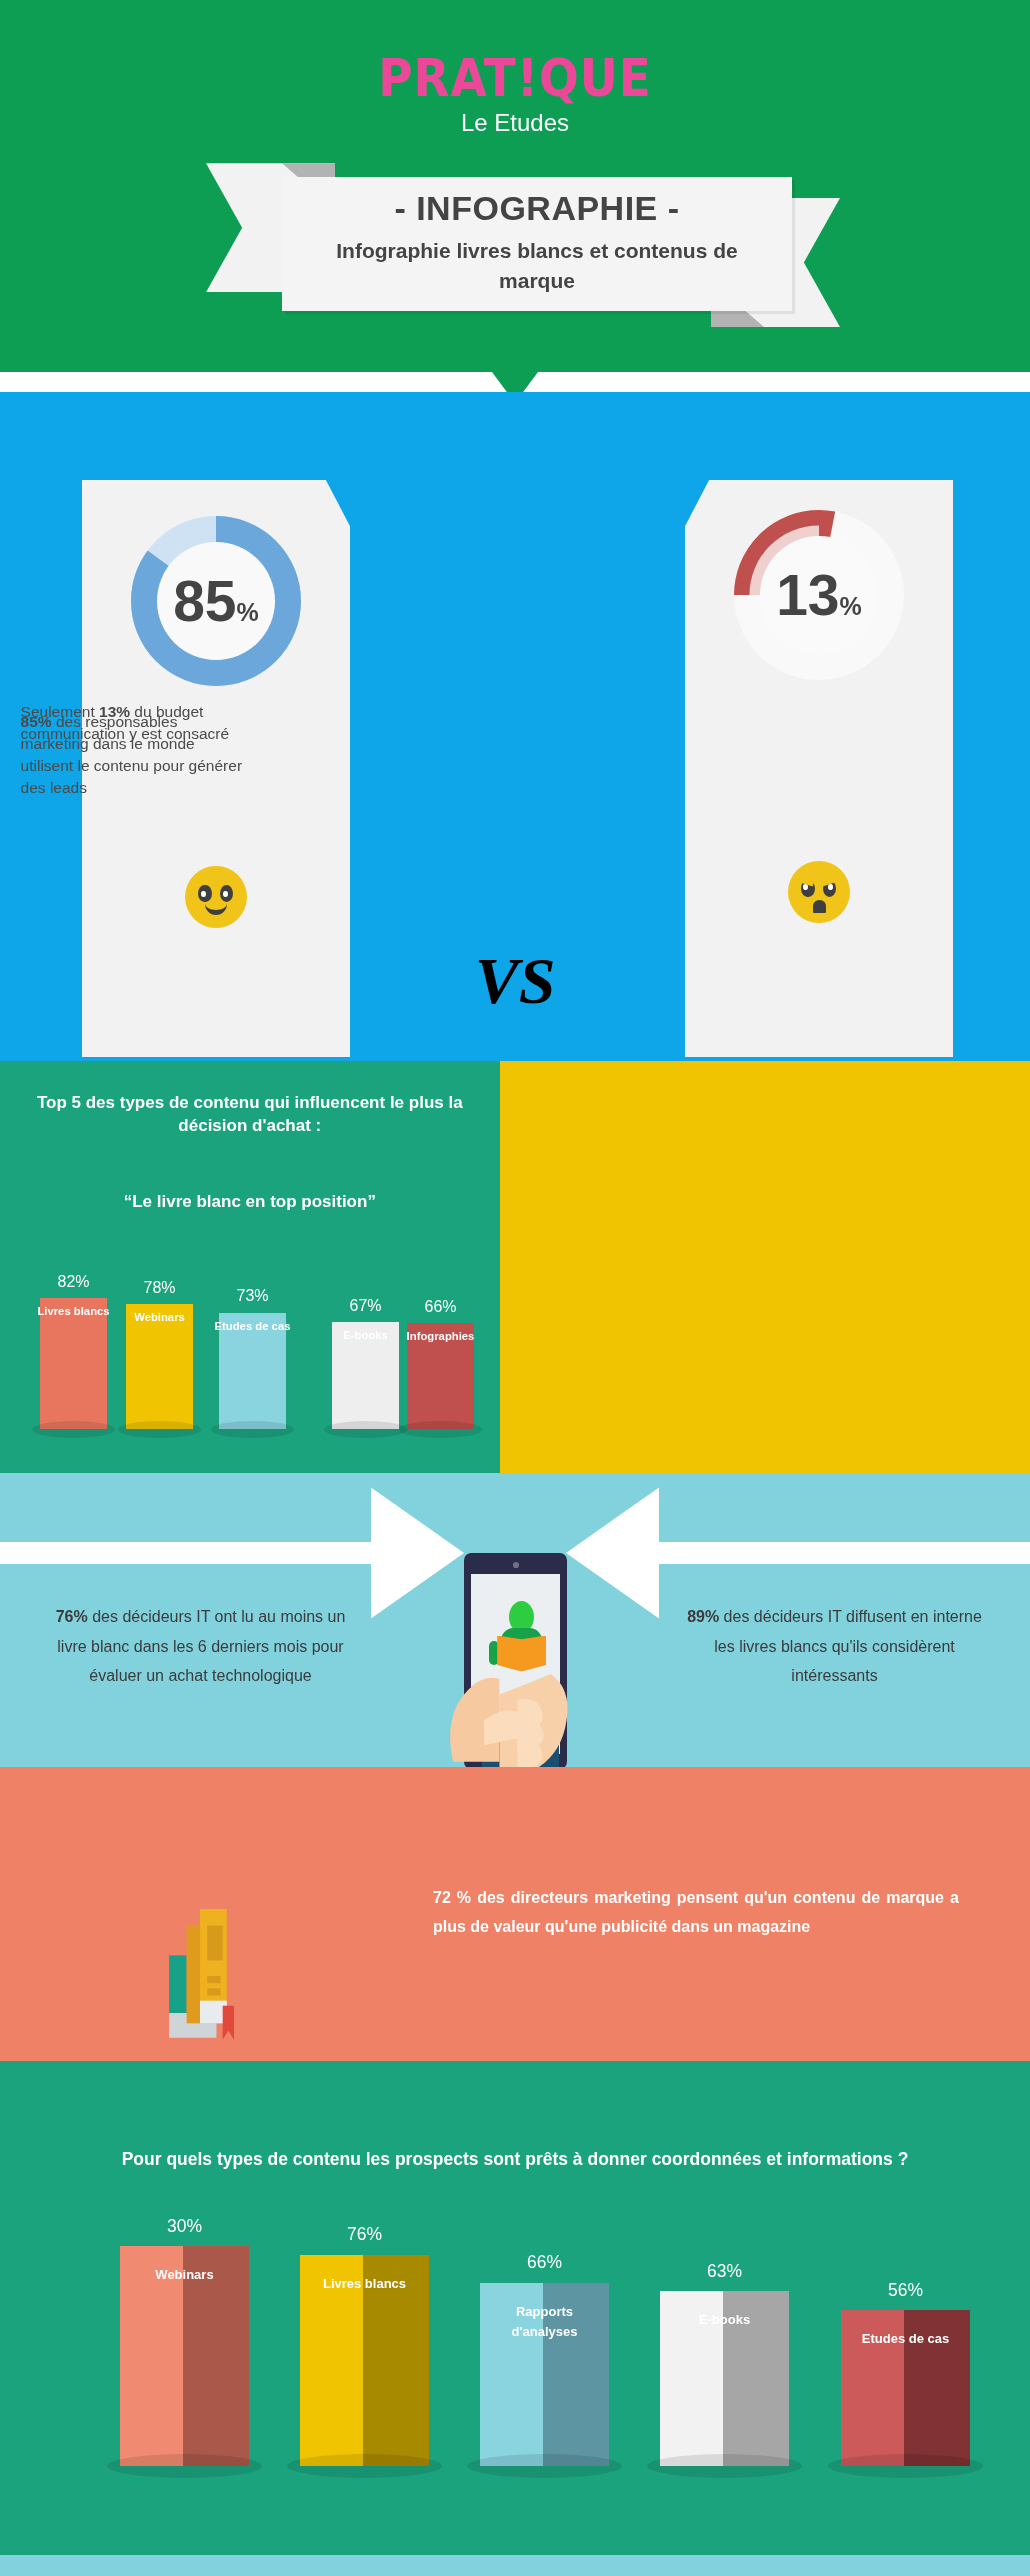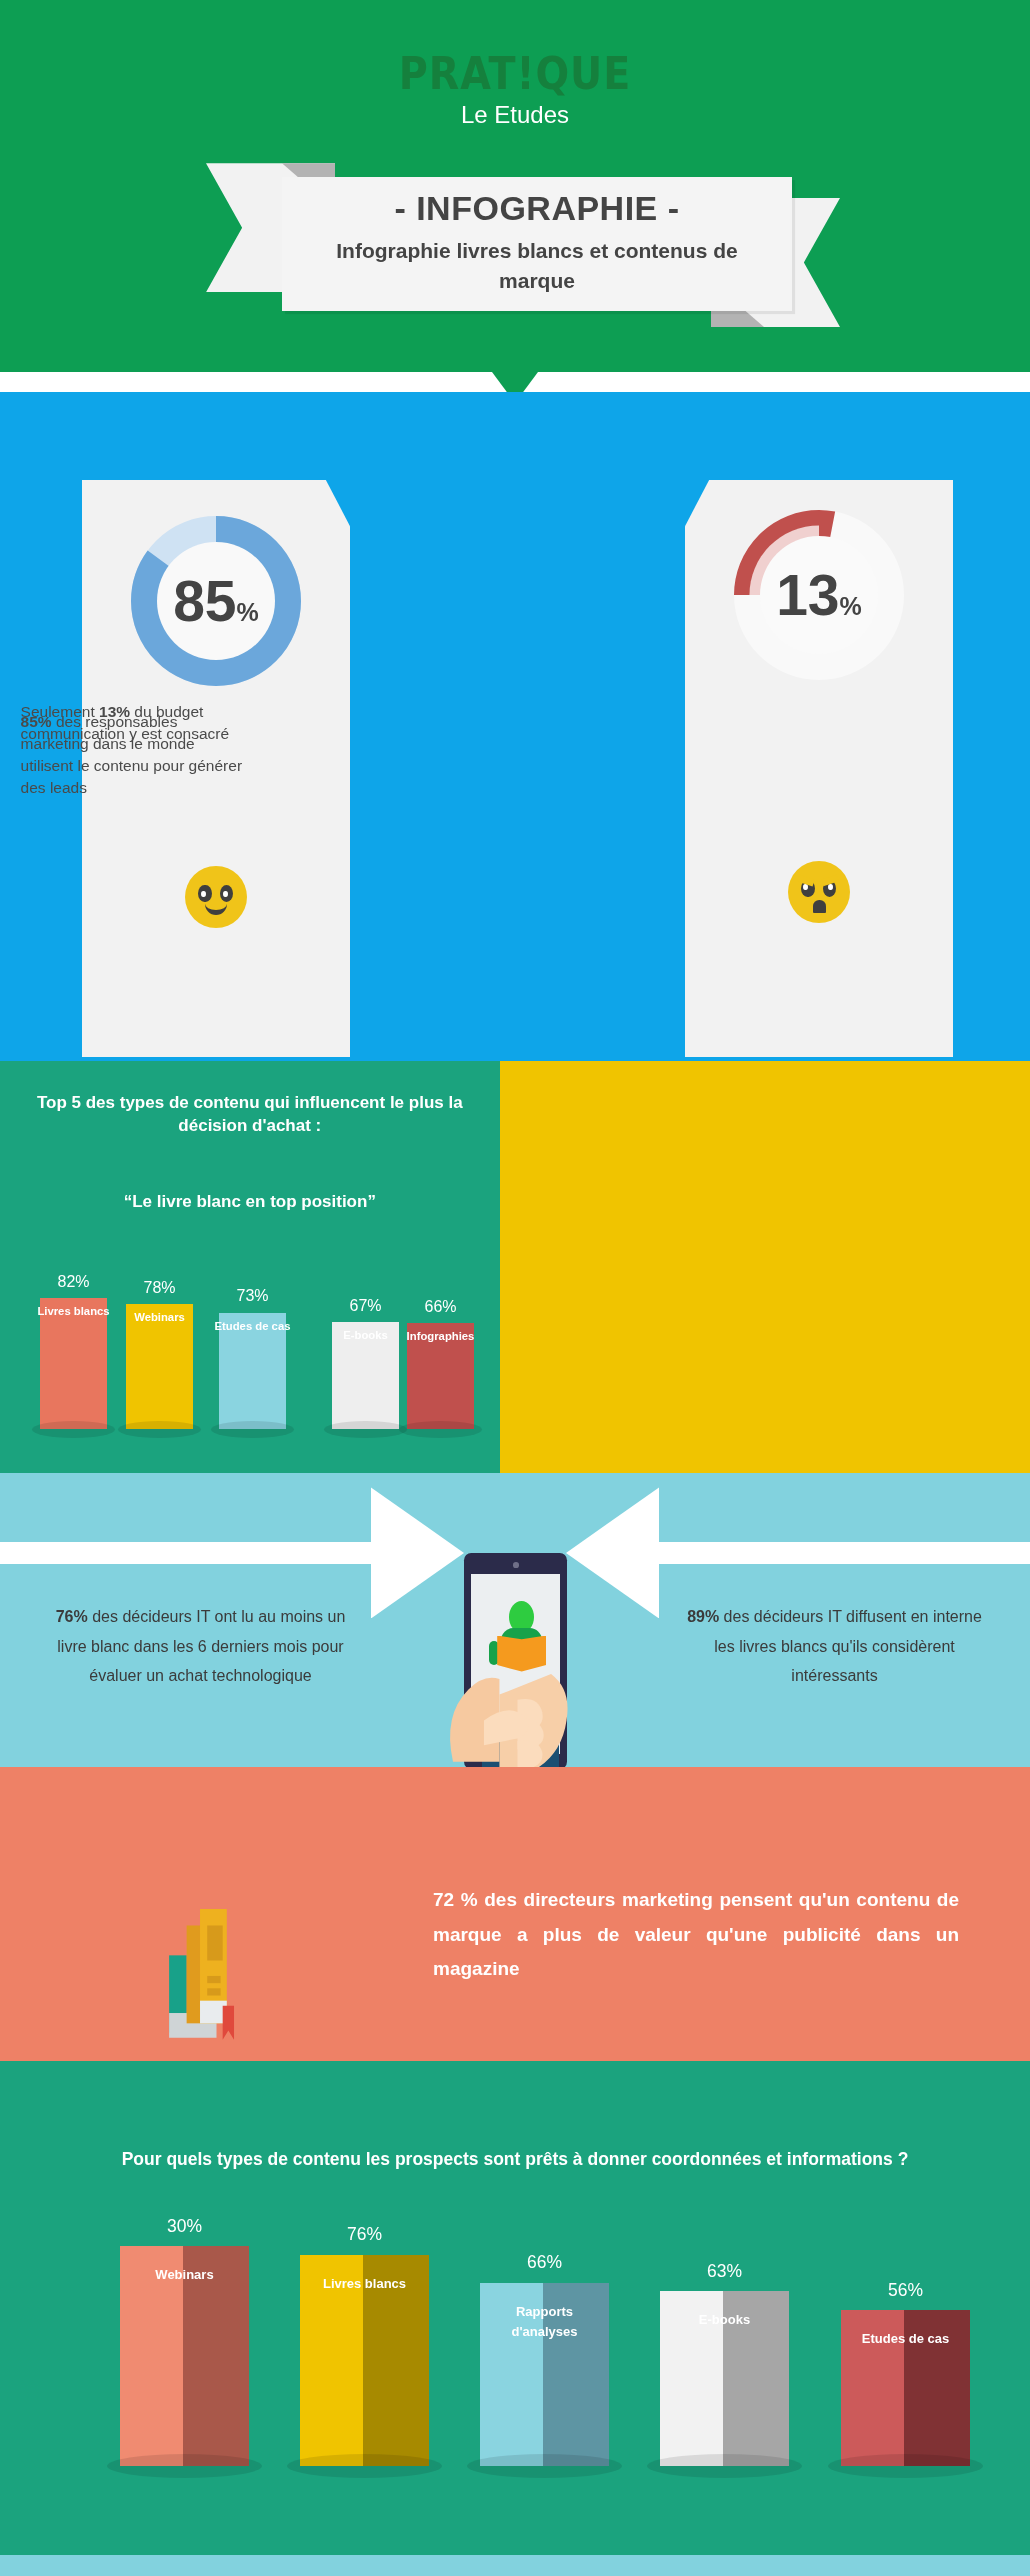--- a/index.html
+++ b/index.html
@@ -19,21 +19,21 @@
   .hdr-green { position:absolute; left:0; top:0; width:1030px; height:372px; background:#0d9e53; }
   .hdr-notch {
     position:absolute; left:50%; top:372px; transform:translateX(-50%);
     width:46px; height:31px;
     background:#0d9e53;
     clip-path: polygon(0 0, 100% 0, 50% 100%);
   }
   .logo-wrap { position:absolute; left:0; top:52px; width:1030px; text-align:center; }
   .logo-main {
     font-family:"Liberation Sans Narrow","DejaVu Sans Condensed","Liberation Sans", sans-serif;
-    font-weight:bold; font-size:44px; color:#15803d; letter-spacing:1px;
+    font-weight:bold; font-size:52px; color:#ec4899; letter-spacing:1px;
     line-height:1;
   }
   .logo-sub {
     font-family:"Liberation Sans Narrow","Liberation Sans", sans-serif;
     font-size:24px; color:#ffffff; margin-top:7.2px; line-height:1;
   }
   
   .ribbon { position:absolute; left:206px; top:155px; width:634px; height:175px; }
   .rib-tail-l {
     position:absolute; left:0px; top:8.2px; width:129px; height:129px;
@@ -183,21 +183,21 @@
     font-size:16px; color:#3b3b3b; line-height:1.85;
   }
   .it-text-l b, .it-text-r b { font-weight:bold; }
 
   
   #s-72 { top:1767px; height:294px; background:#ee8166; }
   .books-ill { position:absolute; left:165px; top:111px; width:103px; height:165px; }
   .txt72 {
     position:absolute; left:433px; top:116px; width:526px;
     font-family:"Liberation Sans Narrow","Liberation Sans",sans-serif;
-    font-weight:bold; font-size:19px; color:#ffffff; line-height:1.82; text-align:justify;
+    font-weight:bold; font-size:16px; color:#ffffff; line-height:1.82; text-align:justify;
   }
 
   
   #s-chart2 { top:2061px; height:495px; background:#1ba37e; }
   .c2-title {
     position:absolute; left:0; top:85px; width:1030px; text-align:center;
     font-family:"Liberation Sans Narrow","Liberation Sans",sans-serif;
     font-weight:bold; font-size:17.5px; color:#ffffff; line-height:1.5;
   }
   .c2-col { position:absolute; bottom:90px; width:129px; }
@@ -260,20 +260,21 @@
   <div class="emoji emoji-l">
     <div class="eye" style="left:13.4px; top:18.5px;">
         <div class="pupil"></div>
       </div>
     <div class="eye" style="left:35px; top:18.5px;">
         <div class="pupil"></div>
       </div>
     <div class="mouth-smile"></div>
   </div>
 
+  <div class="vs-text">VS</div>
 
   <div class="card card-r"></div>
   <div class="donut donut-r">
     <svg width="170" height="170" viewBox="0 0 330 330" aria-hidden="true">
       <circle cx="165" cy="165" r="135" fill="none" stroke="#f9f9f9" stroke-width="60"></circle>
       <circle id="ring13" cx="165" cy="165" r="135" fill="none" stroke="#c0504d" stroke-width="60" stroke-dasharray="237.50440461138837 848.2300164692441" transform="rotate(-180 165 165)"></circle>
       <path d="M165 165 L165 30 A135 135 0 0 0 30 165 Z" fill="#f0d0cf"></path>
       <circle cx="165" cy="165" r="112" fill="none"></circle>
     </svg>
     <div class="donut-inner" style="background:#fafafa;">

